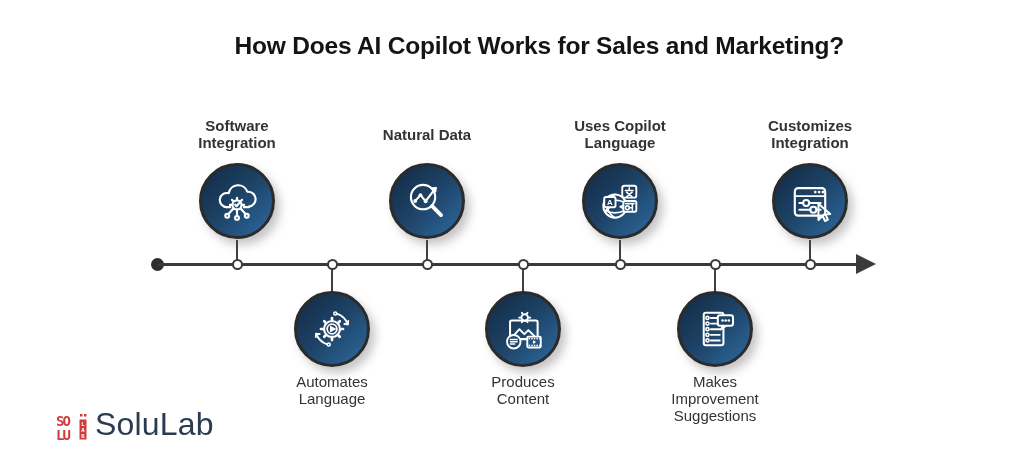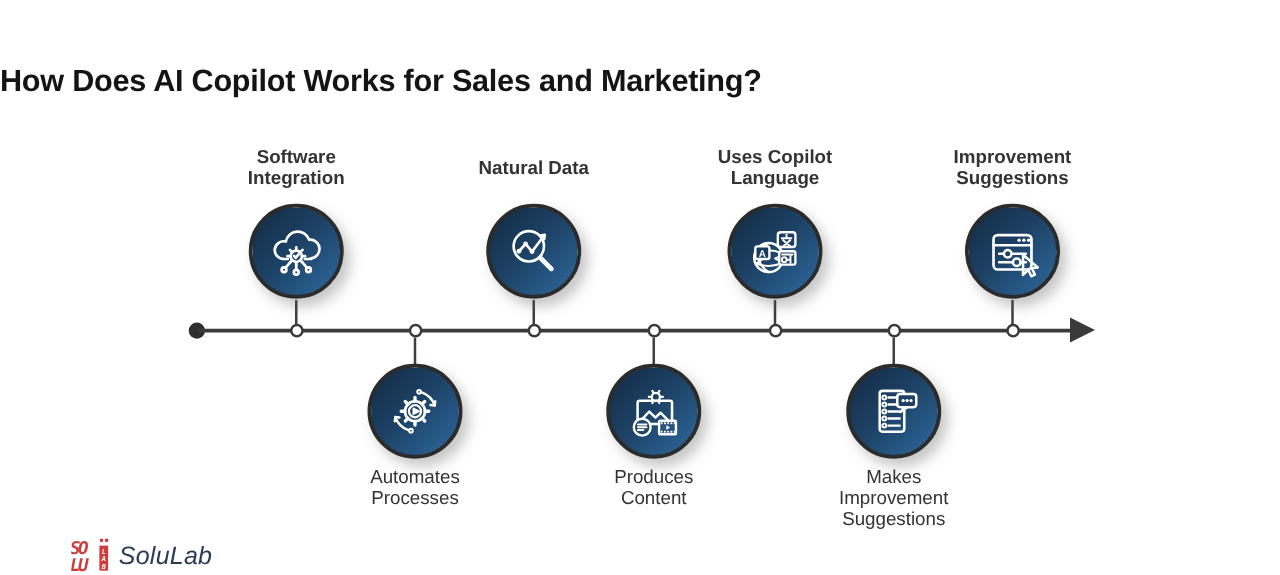--- a/index.html
+++ b/index.html
@@ -6,24 +6,23 @@
   html,body { width:1024px; height:460px; }
   body {
     position:relative;
     width:1024px; height:460px;
     background:#ffffff;
     font-family:"Liberation Sans", sans-serif;
     overflow:hidden;
   }
   .title {
     position:absolute; top:32px; left:0; width:844px;
-    text-align:left;
+    text-align:right;
     font-size:24.5px; font-weight:bold; color:#141414;
     letter-spacing:-0.2px;
-    margin-top:20px;
   }
   
   .tl-line {
     position:absolute; top:263px; left:158px; width:700px; height:2.6px;
     background:#3a3a3a; border-radius:2px;
   }
   .tl-start-dot {
     position:absolute; top:258px; left:151px; width:13px; height:13px;
     border-radius:50%; background:#2e2e2e;
   }
@@ -55,25 +54,25 @@
   .step-label {
     position:absolute; width:120px;
     display:flex; align-items:center; justify-content:center;
     text-align:center;
     font-size:15px; line-height:17px; color:#333333;
   }
   .step-label.top-row    { top:112px; height:44px;font-weight:bold; }
   .step-label.bottom-row { top:373px; height:56px; align-items:flex-start; }
   
   .logo {
-    position:absolute; left:57px; top:430px;
-    display:flex; align-items:center; gap:8px;font-style:italic;
+    position:absolute; left:57px; top:406px;
+    display:flex; align-items:flex-end; gap:8px;
   }
   .logo-text {
-    font-size:20px; color:#2b3b52; font-weight:500; letter-spacing:0.2px;
+    font-size:32px; color:#2b3b52; font-weight:500; letter-spacing:0.2px;
   }
 </style>
 </head>
 <body>
 
 <div class="title">How Does AI Copilot Works for Sales and Marketing?</div>
 
 <div class="tl-start-dot"></div>
 <div class="tl-line"></div>
 <div class="tl-arrow"></div>
@@ -124,21 +123,21 @@
         <path d="M28.8 10.6A15.2 15.2 0 0 1 38 19.9"></path>
         <path d="M38 19.9l-3-.3M38 19.9l.4-3"></path>
         <path d="M19.2 37.4A15.2 15.2 0 0 1 10 28.1"></path>
         <path d="M10 28.1l3 .3M10 28.1l-.4 3"></path>
       </g>
       <circle cx="26.9" cy="10.2" r="1.3" stroke-width="1.4"></circle>
       <circle cx="21.1" cy="37.8" r="1.3" stroke-width="1.4"></circle>
     </g>
   </svg>
 </div>
-<div class="step-label bottom-row" style="left:272px">Automates Processes</div>
+<div class="step-label bottom-row" style="left:272px">Automates Language</div>
 
 <div class="step-label top-row" style="left:367px">Natural Data</div>
 <div class="bubble top-row" style="left:389px">
   <svg width="54" height="54" viewBox="0 0 48 48">
     <g stroke="#fff" fill="none" stroke-linecap="round" stroke-linejoin="round">
       <circle cx="20.5" cy="20.5" r="10.8" stroke-width="1.9"></circle>
       <path d="M28.6 28.6l7.9 7.9" stroke-width="3.4"></path>
       <path d="M13.5 24l4.7-5.2 4.6 5.4 5.8-7.7 3-3.9" stroke-width="1.9"></path>
       <path d="M28.8 12.8l3-.4-.4 3" stroke-width="1.9"></path>
     </g>
@@ -219,21 +218,21 @@
     </g>
     <g fill="#fff">
       <circle cx="30.7" cy="16.4" r="1.15"></circle>
         <circle cx="33.5" cy="16.4" r="1.15"></circle>
         <circle cx="36.3" cy="16.4" r="1.15"></circle>
     </g>
   </svg>
 </div>
 <div class="step-label bottom-row" style="left:655px">Makes Improvement Suggestions</div>
 
-<div class="step-label top-row" style="left:750px">Improvement Suggestions</div>
+<div class="step-label top-row" style="left:750px">Customizes Integration</div>
 <div class="bubble top-row" style="left:772px">
   <svg width="54" height="54" viewBox="0 0 48 48">
     <g stroke="#fff" fill="none" stroke-linecap="round" stroke-linejoin="round">
       <rect x="10.5" y="12.5" width="27" height="24.5" rx="3" stroke-width="1.9"></rect>
       <path d="M10.5 19.7h27" stroke-width="1.7"></path>
       <g stroke-width="1.8">
         <path d="M14.5 25.8h3.4M23.3 25.8h10.2"></path>
         <circle cx="20.6" cy="25.8" r="2.7"></circle>
         <path d="M14.5 31.8h9.8M29.7 31.8h3.8"></path>
         <circle cx="27" cy="31.8" r="2.7"></circle>

